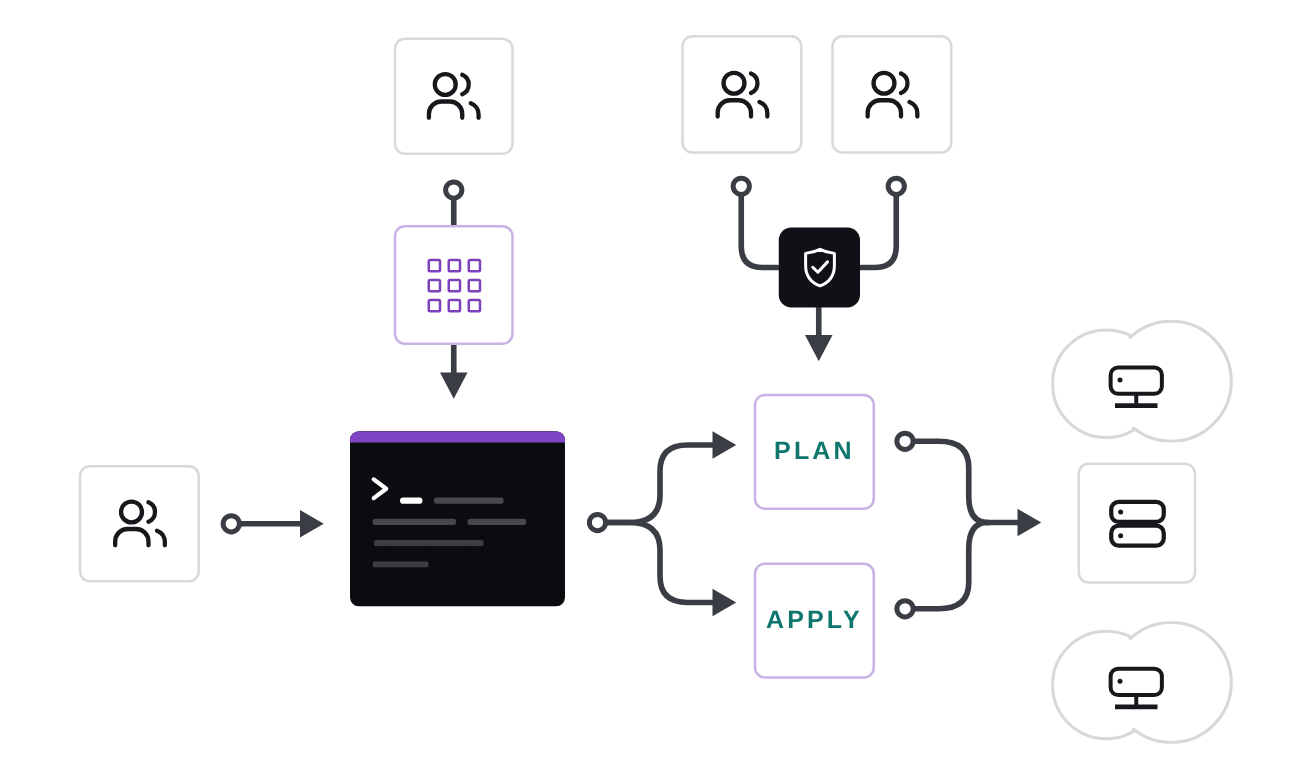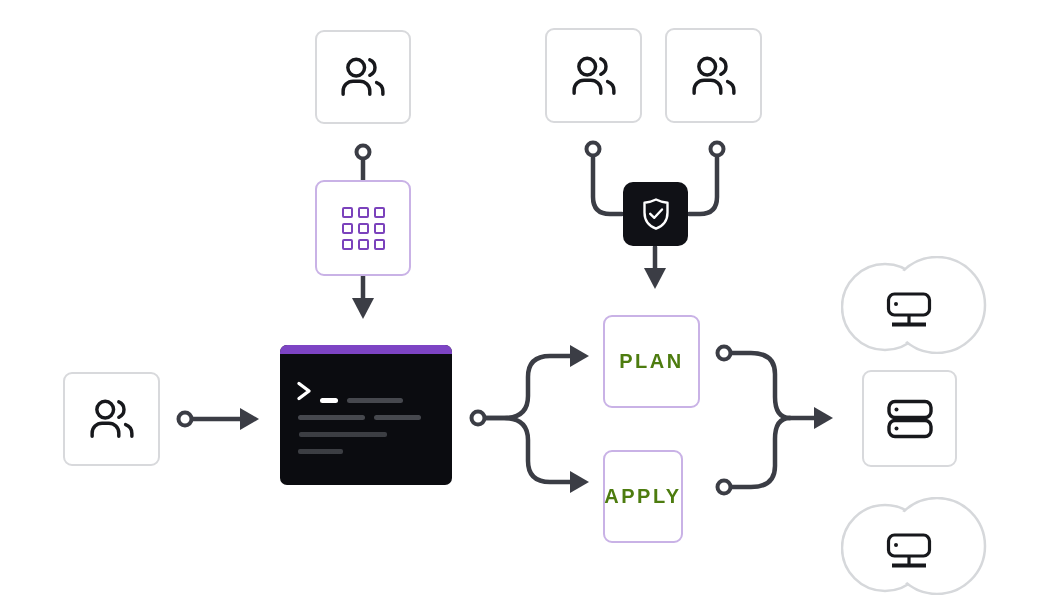--- a/index.html
+++ b/index.html
@@ -7,21 +7,21 @@
     position:relative;width:1042px;height:616px;background:#ffffff;overflow:hidden;
     font-family:"Liberation Sans",sans-serif;
   }
   .overlay{position:absolute;left:0;top:0;pointer-events:none;}
   .box{
     position:absolute;background:#ffffff;border:2px solid #d8d9dc;border-radius:9px;
     display:flex;align-items:center;justify-content:center;box-sizing:border-box;
   }
   .box.purple{border-color:#c9b2e6;}
   .label-box{
-    font-weight:700;font-size:20px;letter-spacing:2.5px;color:#4d7c0f;text-align:right;
+    font-weight:700;font-size:20px;letter-spacing:2.5px;color:#0f766e;text-align:right;
   }
   .shield-box{
     position:absolute;background:#101116;border-radius:10px;
     display:flex;align-items:center;justify-content:center;
   }
   
   .terminal{
     position:absolute;left:280px;top:345px;width:172px;height:140px;
     background:#0b0c10;border-radius:7px;overflow:hidden;
   }
@@ -156,21 +156,21 @@
       <g stroke="#ffffff" stroke-width="2.4" fill="none" stroke-linecap="round" stroke-linejoin="round">
         <path d="M20 5.5 C23.5 7.3 27.6 8.3 31.5 8.7 V18.5 C31.5 26.5 27 32 20 34.7 C13 32 8.5 26.5 8.5 18.5 V8.7 C12.4 8.3 16.5 7.3 20 5.5 Z"></path>
         <path d="M14.2 19.8 L18.3 23.8 L26 15.5"></path>
       </g>
     </svg>
   </div>
 
   <div class="box purple label-box" style="left:603px;top:315px;width:97px;height:93px;">
     <span>PLAN</span>
   </div>
-  <div class="box purple label-box" style="left:603px;top:450px;width:80px;height:93px;">
+  <div class="box purple label-box" style="left:603px;top:450px;width:97px;height:93px;">
     <span>APPLY</span>
   </div>
 
   <div class="box" style="left:862px;top:370px;width:95px;height:97px;">
     <svg width="48" height="42" viewBox="0 0 48 42">
       <g stroke="#17181c" stroke-width="3.4" fill="none">
         <rect x="3" y="3.5" width="42" height="16" rx="6"></rect>
         <rect x="3" y="22.5" width="42" height="16" rx="6"></rect>
       </g>
       <circle cx="10.5" cy="11.5" r="2" fill="#17181c"></circle>

